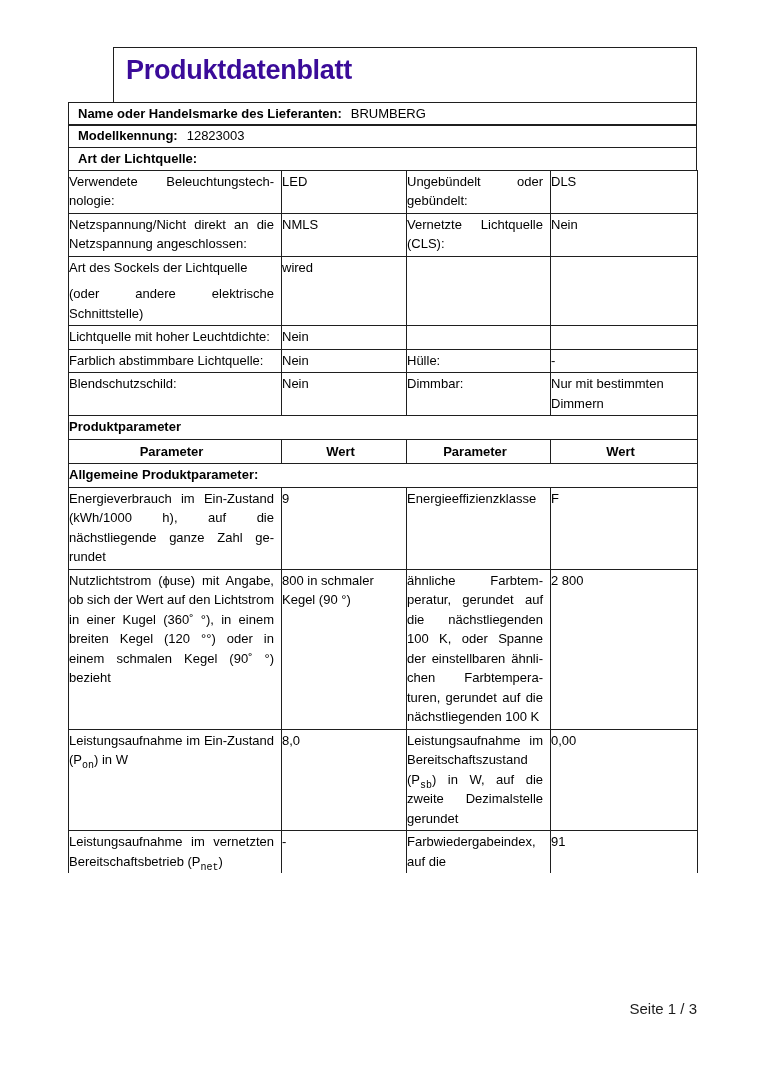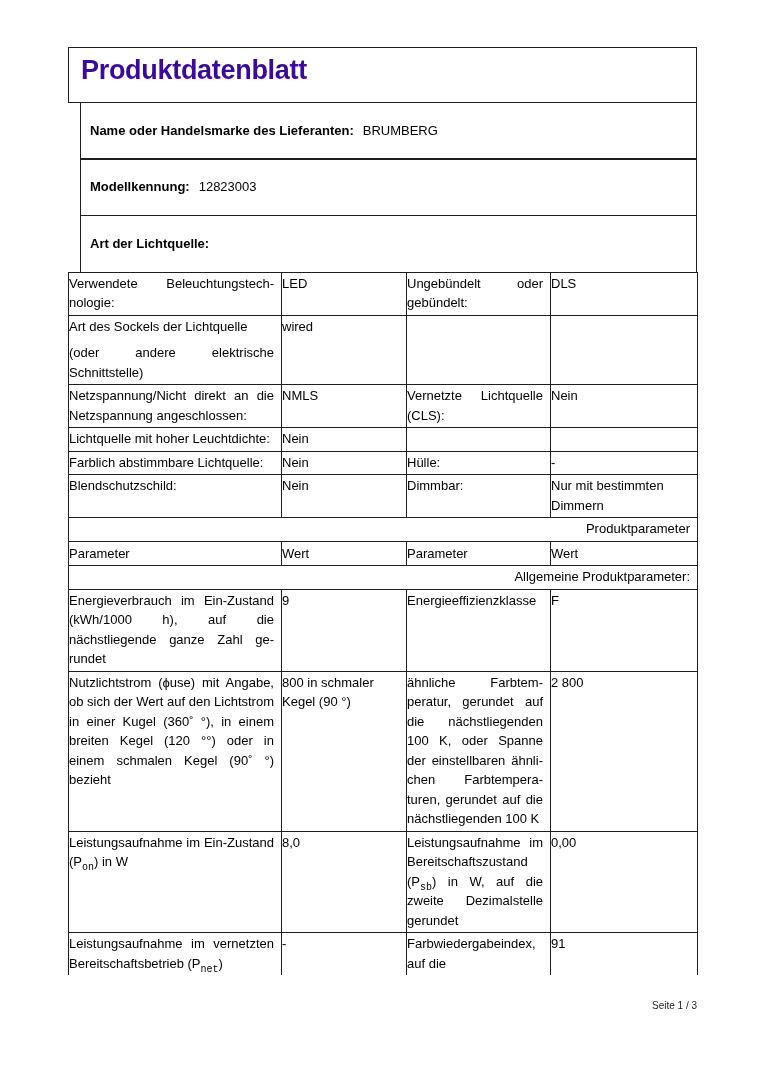--- a/index.html
+++ b/index.html
@@ -9,51 +9,51 @@
     --page_bg:#ffffff;
   }
   html,body{margin:0;padding:0;background:#fff;}
   .page{
     position:relative;width:764px;height:1080px;background:var(--page_bg);
     overflow:hidden;font-family:"Liberation Sans",sans-serif;color:var(--text_color);
   }
   .content{position:absolute;left:68px;top:47px;width:629px;}
   .title-box{
     border:1.5px solid var(--border_color);
-    padding:7px 12px 9px 12px;box-sizing:border-box;
+    padding:7px 12px 9px 12px;box-sizing:border-box;margin-left:45px;
   }
   .doc-title{
     margin:0 0 7px 0;font-size:27px;font-weight:bold;color:var(--title_color);
     line-height:1.15;letter-spacing:-0.3px;
   }
   .subtitle{font-size:13px;line-height:1.55;}
   .info-row{
     border:1.5px solid var(--border_color);margin-top:-1.5px;
-    padding:19px 9px;font-size:13px;line-height:1.4;box-sizing:border-box;margin-left:12px;
+    padding:2px 9px;font-size:13px;line-height:1.4;box-sizing:border-box;
   }
   .info-label{font-weight:bold;}
   .info-value{margin-left:9px;}
   table.params{
     border-collapse:collapse;table-layout:fixed;width:629px;margin-top:-1.5px;
   }
   table.params td{
     border:1.5px solid var(--border_color);
     font-size:13px;line-height:1.5;vertical-align:top;
     padding:1px 7px 2px 0;word-wrap:break-word;hyphens:manual;
   }
   td.c1,td.c3{text-align:justify;}
   td.c2,td.c4{text-align:left;}
-  td.sechead{text-align:right;font-weight:normal;padding-top:2px;padding-bottom:2px;}
-  tr.colhead td{text-align:left;font-weight:normal;padding-top:2px;padding-bottom:2px;}
+  td.sechead{text-align:left;font-weight:bold;padding-top:2px;padding-bottom:2px;}
+  tr.colhead td{text-align:center;font-weight:bold;padding-top:2px;padding-bottom:2px;}
   table.params td p{margin:0;}
   table.params td p + p{margin-top:7px;}
   tr.clipped td{border-bottom:none;}
   sub{font-size:10px;line-height:0;font-family:Liberation Mono, monospace;}
   .footer{
-    position:absolute;right:67px;top:1000px;font-size:10px;color:#1c1c1c;
+    position:absolute;right:67px;top:1000px;font-size:15px;color:#1c1c1c;
   }
 </style>
 </head>
 <body>
 
 <div class="page">
   <div class="content">
 
     <div class="title-box">
       <h1 class="doc-title">Produktdatenblatt</h1>
@@ -73,33 +73,33 @@
           <col style="width:147px">
       </colgroup>
       <tbody id="sec1">
           <tr>
             <td class="c1">Verwendete Beleuchtungstech­nologie:</td>
             <td class="c2">LED</td>
             <td class="c3">Ungebündelt oder gebündelt:</td>
             <td class="c4">DLS</td>
           </tr>
           <tr>
+            <td class="c1">Netzspannung/Nicht direkt an die Netzspannung angeschlos­sen:</td>
+            <td class="c2">NMLS</td>
+            <td class="c3">Vernetzte Lichtquel­le (CLS):</td>
+            <td class="c4">Nein</td>
+          </tr>
+          <tr>
             <td class="c1">
               <p>Art des Sockels der Lichtquelle</p>
               <p>(oder andere elektrische Schnittstelle)</p>
             </td>
             <td class="c2">wired</td>
             <td class="c3"></td>
             <td class="c4"></td>
-          </tr>
-          <tr>
-            <td class="c1">Netzspannung/Nicht direkt an die Netzspannung angeschlos­sen:</td>
-            <td class="c2">NMLS</td>
-            <td class="c3">Vernetzte Lichtquel­le (CLS):</td>
-            <td class="c4">Nein</td>
           </tr>
           <tr>
             <td class="c1">Lichtquelle mit hoher Leucht­dichte:</td>
             <td class="c2">Nein</td>
             <td class="c3"></td>
             <td class="c4"></td>
           </tr>
           <tr>
             <td class="c1">Farblich abstimmbare Licht­quelle:</td>
             <td class="c2">Nein</td>

